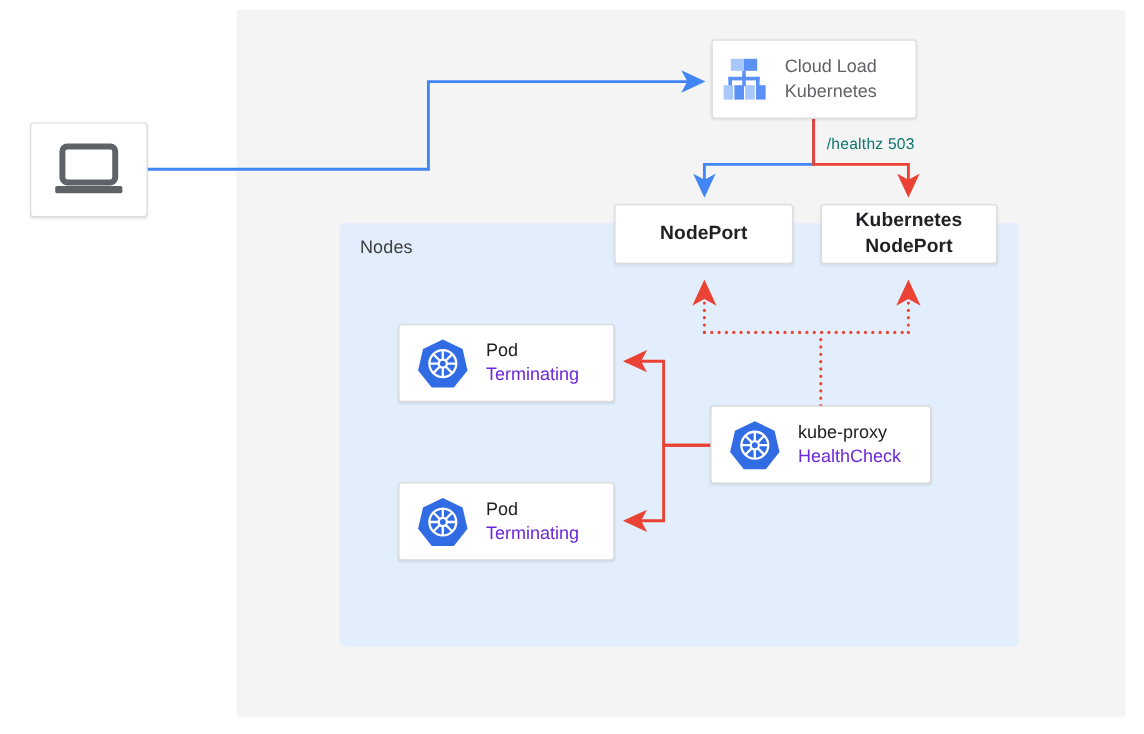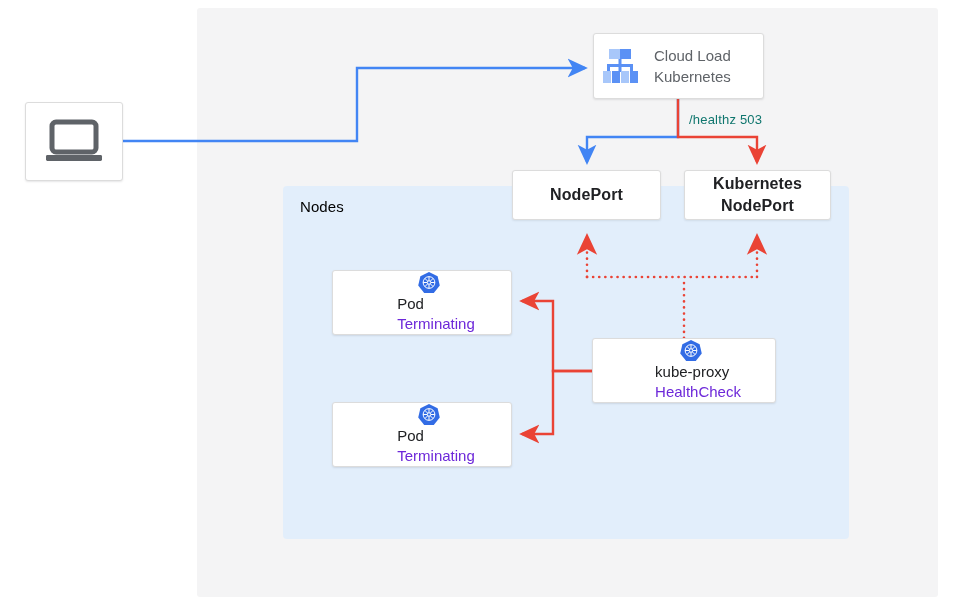--- a/index.html
+++ b/index.html
@@ -36,21 +36,21 @@
     width: 566px;
     height: 353px;
     background: #e2eefb;
     border-radius: 4px;
   }
   .nodes-label {
     position: absolute;
     left: 300px;
     top: 198px;
     font-size: 15px;
-    color: #000000;
+    color: #404040;
     letter-spacing: 0.1px;
   }
 
   
   .card {
     position: absolute;
     background: #ffffff;
     border: 1px solid #dcdcdc;
     border-radius: 3px;
     box-shadow: 0 1px 2px rgba(60,64,67,0.13);
@@ -101,25 +101,24 @@
     letter-spacing: 0.1px;
   }
   .nodeport-card { left: 512px; top: 170px; width: 149px; height: 50px; }
   .hcnodeport-card { left: 684px; top: 170px; width: 147px; height: 50px; }
 
   
   .entity-card {
     display: flex;
     align-items: center;
     padding-left: 14px;
-    flex-direction: column;
   }
   .pod-card-1 { left: 332px; top: 270px; width: 180px; height: 65px; }
   .pod-card-2 { left: 332px; top: 402px; width: 180px; height: 65px; }
-  .kubeproxy-card { left: 592px; top: 338px; width: 184px; height: 65px; justify-content: flex-end; }
+  .kubeproxy-card { left: 592px; top: 338px; width: 184px; height: 65px; }
 
   .entity-text { margin-left: 14px; }
   .entity-title {
     font-size: 15px;
     color: #202124;
     line-height: 20px;
   }
   .entity-sub {
     font-size: 15px;
     color: #6d28d9;

